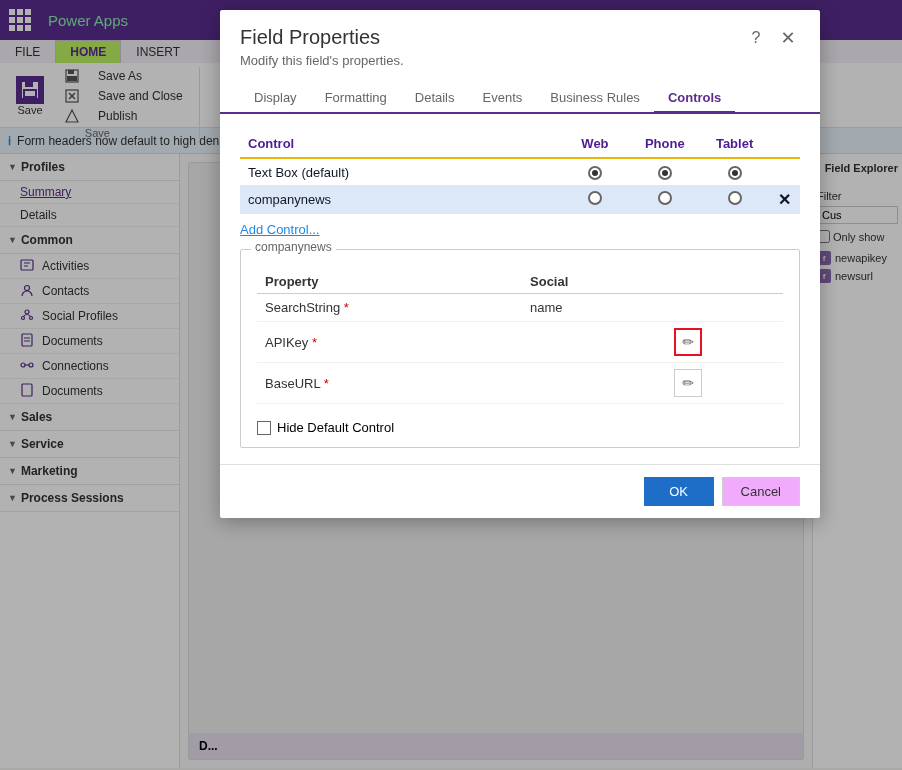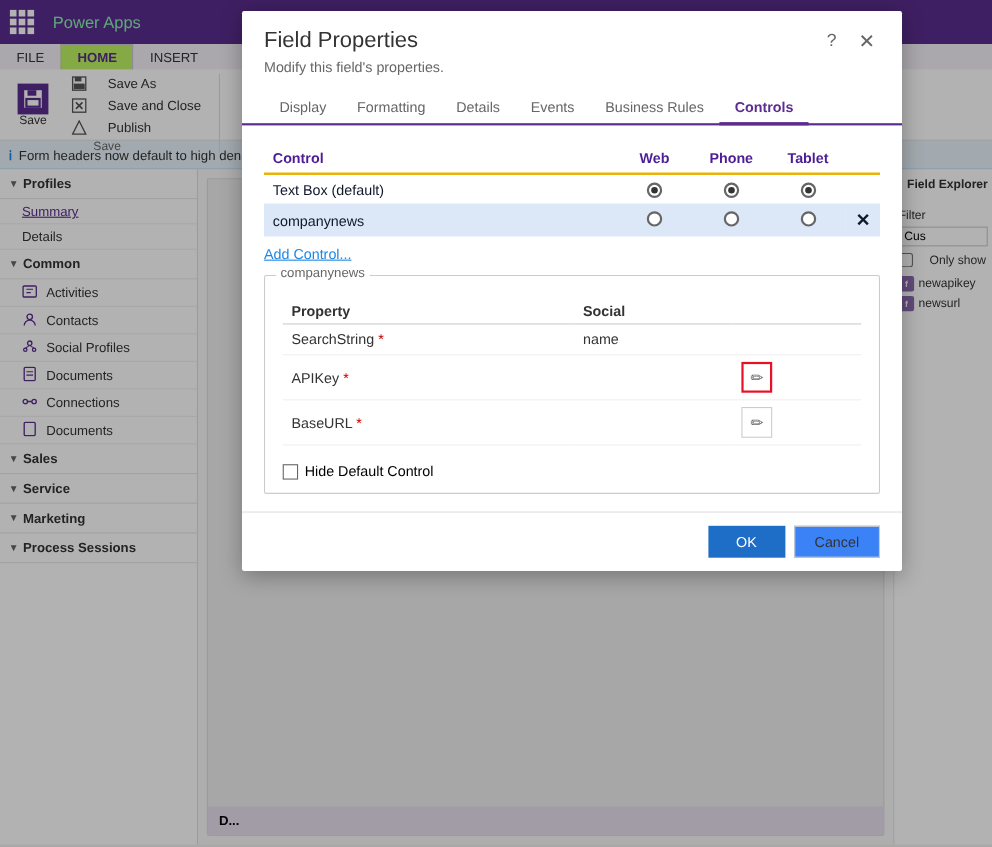--- a/index.html
+++ b/index.html
@@ -93,21 +93,21 @@
     }
 
     
     .right-panel {
       width: 90px; background: white; border-left: 1px solid #e0e0e0;
       padding: 8px 4px; flex-shrink: 0;
     }
     .right-panel-title { font-size: 11px; font-weight: 600; color: #333; margin-bottom: 16px; text-align: right; }
     .right-panel-filter { font-size: 11px; color: #333; margin-bottom: 4px; }
     .right-panel-input { width: 100%; font-size: 11px; border: 1px solid #ccc; padding: 2px 4px; margin-bottom: 6px; }
-    .right-panel-checkbox { display: flex; align-items: center; gap: 15px; font-size: 11px; color: #333; margin-bottom: 6px; }
+    .right-panel-checkbox { display: flex; align-items: center; gap: 3px; font-size: 11px; color: #333; margin-bottom: 6px; }
     .right-panel-item {
       display: flex; align-items: center; gap: 4px; font-size: 11px;
       color: #333; padding: 2px 0; cursor: pointer;
     }
     .field-item-icon { width: 14px; height: 14px; background: #8b6bb1; border-radius: 2px; flex-shrink: 0; display: flex; align-items: center; justify-content: center; }
     .field-item-icon span { color: white; font-size: 8px; font-weight: bold; }
 
     
     .modal-overlay {
       position: absolute; top: 0; left: 0; right: 0; bottom: 0;
@@ -197,21 +197,21 @@
     
     .modal-footer {
       display: flex; justify-content: flex-end; gap: 8px;
       padding: 12px 20px; border-top: 1px solid #e0e0e0;
     }
     .btn-ok {
       background: #1e6ec8; color: white; border: none; padding: 6px 24px;
       font-size: 13px; cursor: pointer; min-width: 70px;
     }
     .btn-cancel {
-      background: #3b82f6; color: #333; border: 1px solid #ccc; padding: 6px 18px;
+      background: #f0abfc; color: #333; border: 1px solid #ccc; padding: 6px 18px;
       font-size: 13px; cursor: pointer; text-align: right;
     }
 
     
     ::-webkit-scrollbar { width: 6px; }
     ::-webkit-scrollbar-track { background: #f1f1f1; }
     ::-webkit-scrollbar-thumb { background: #c0b8c8; }
   </style>
 </head>
 <body>

